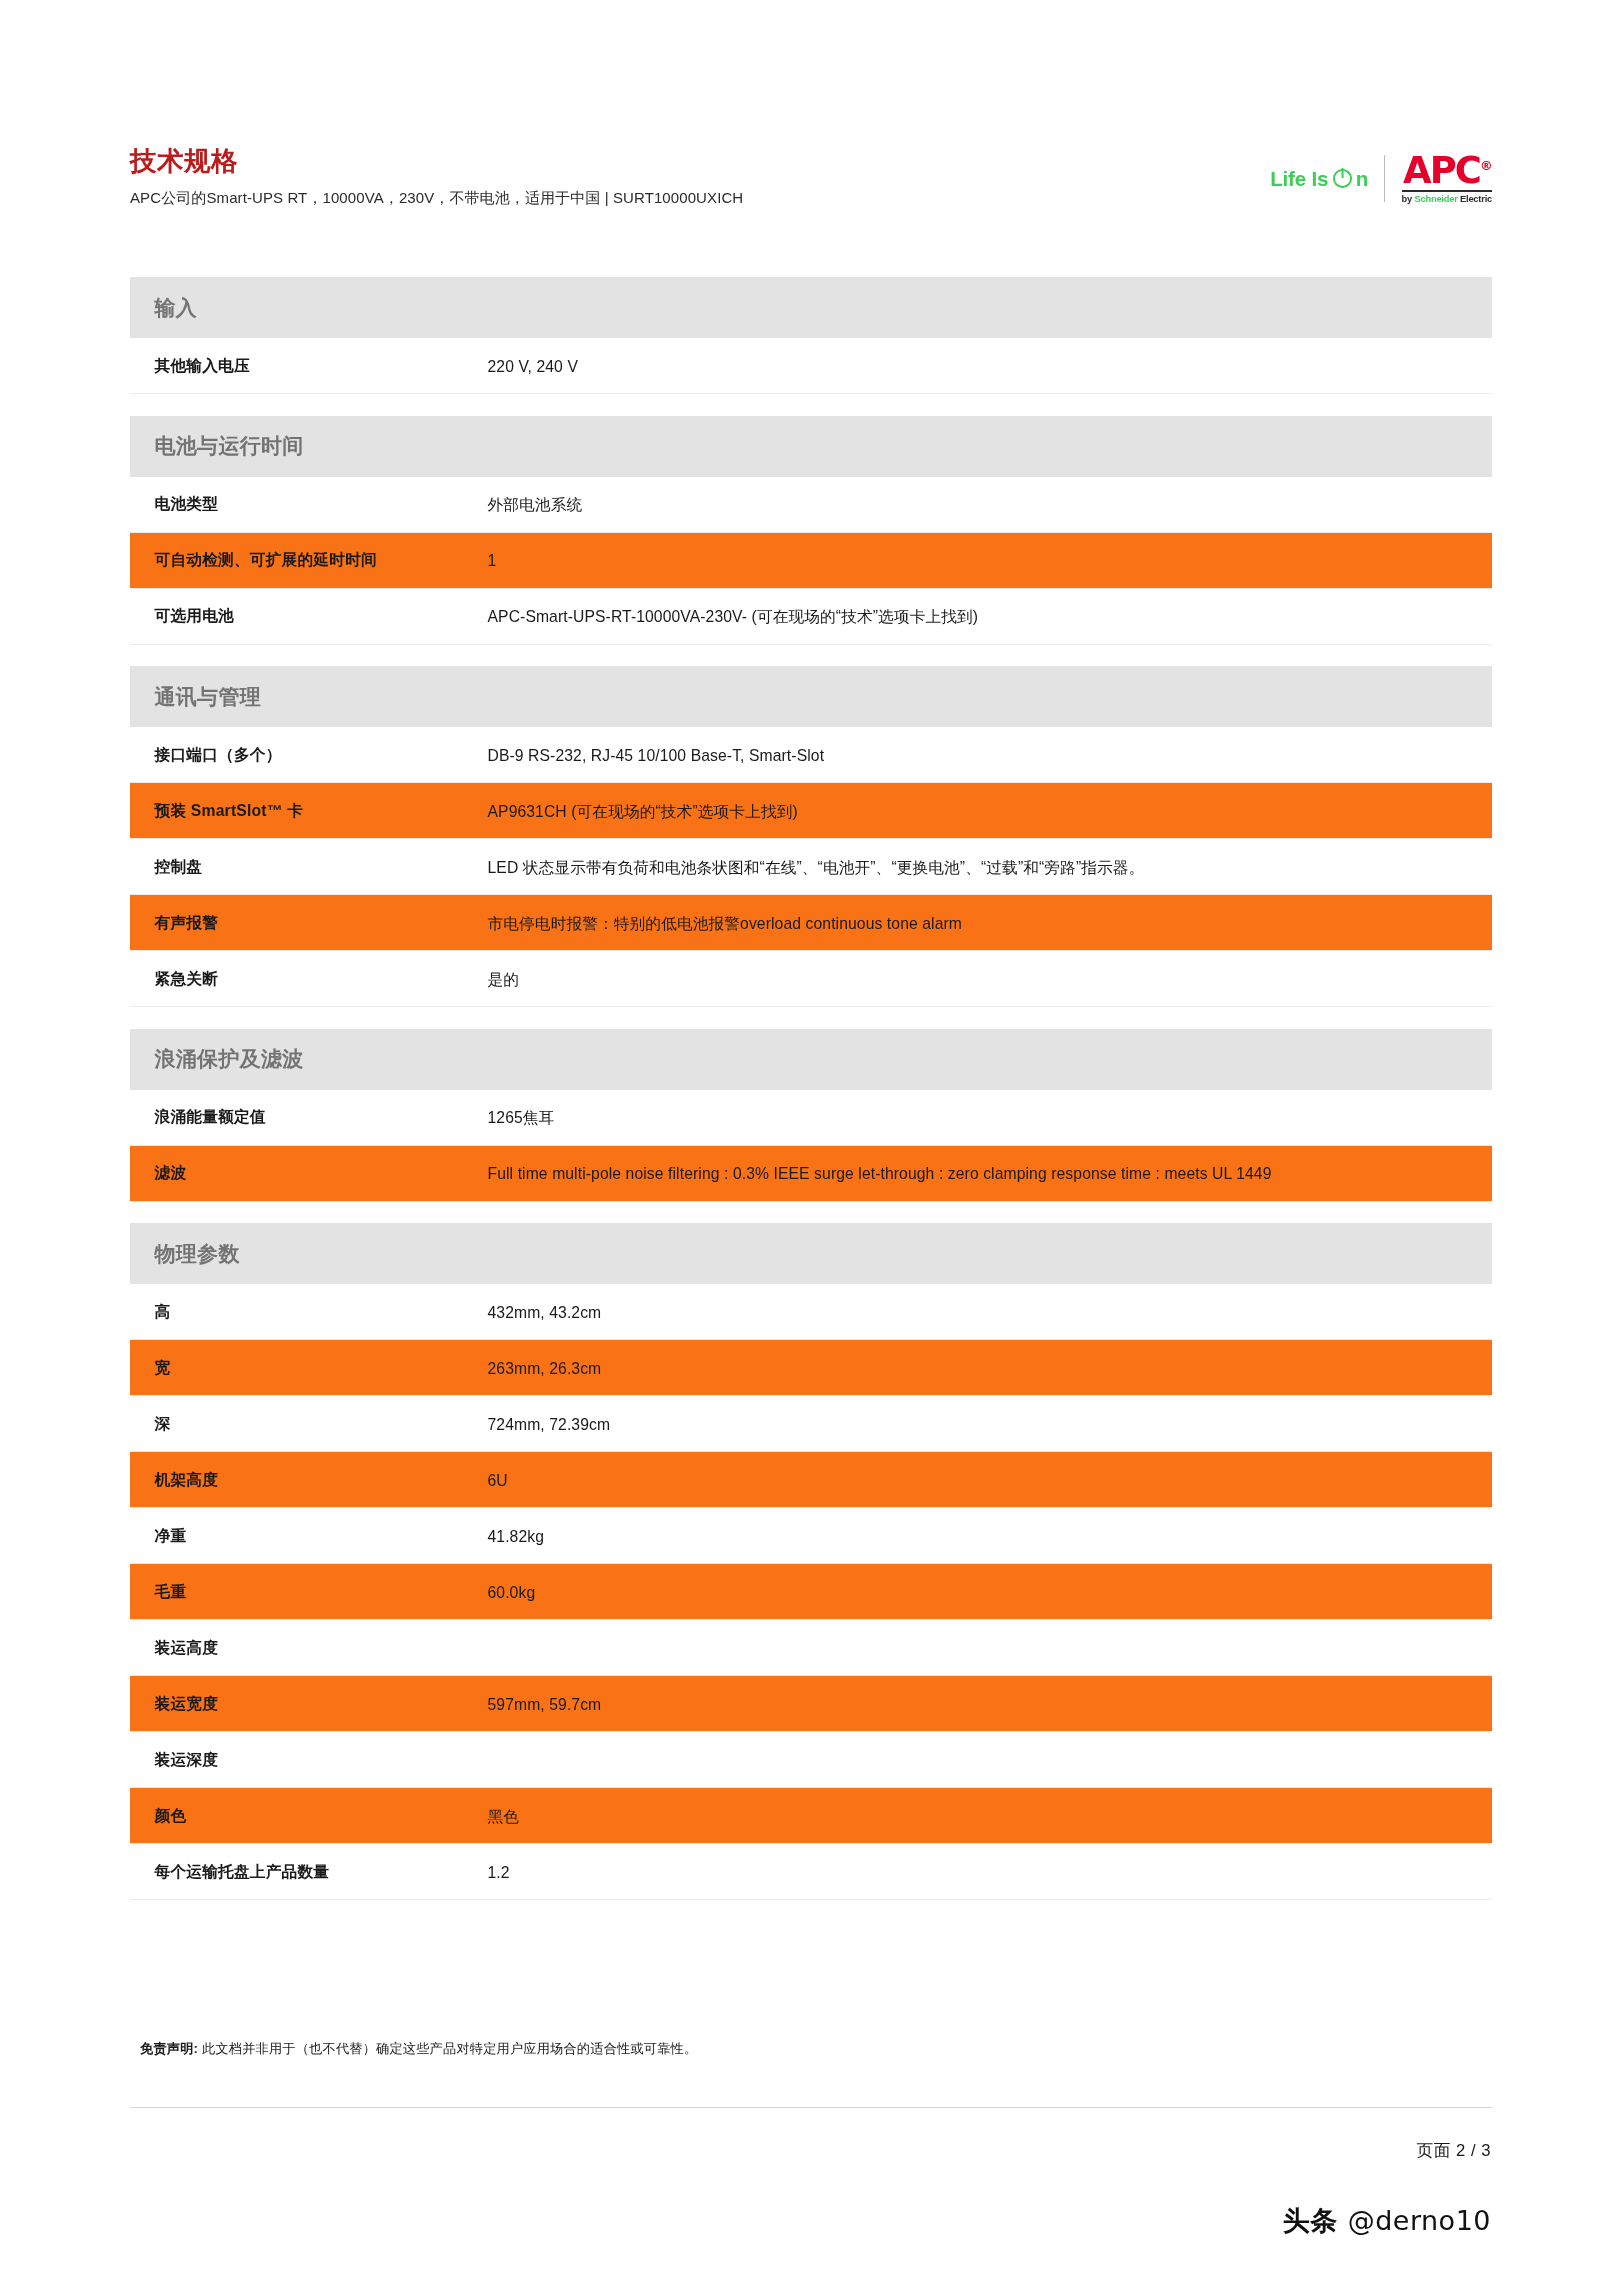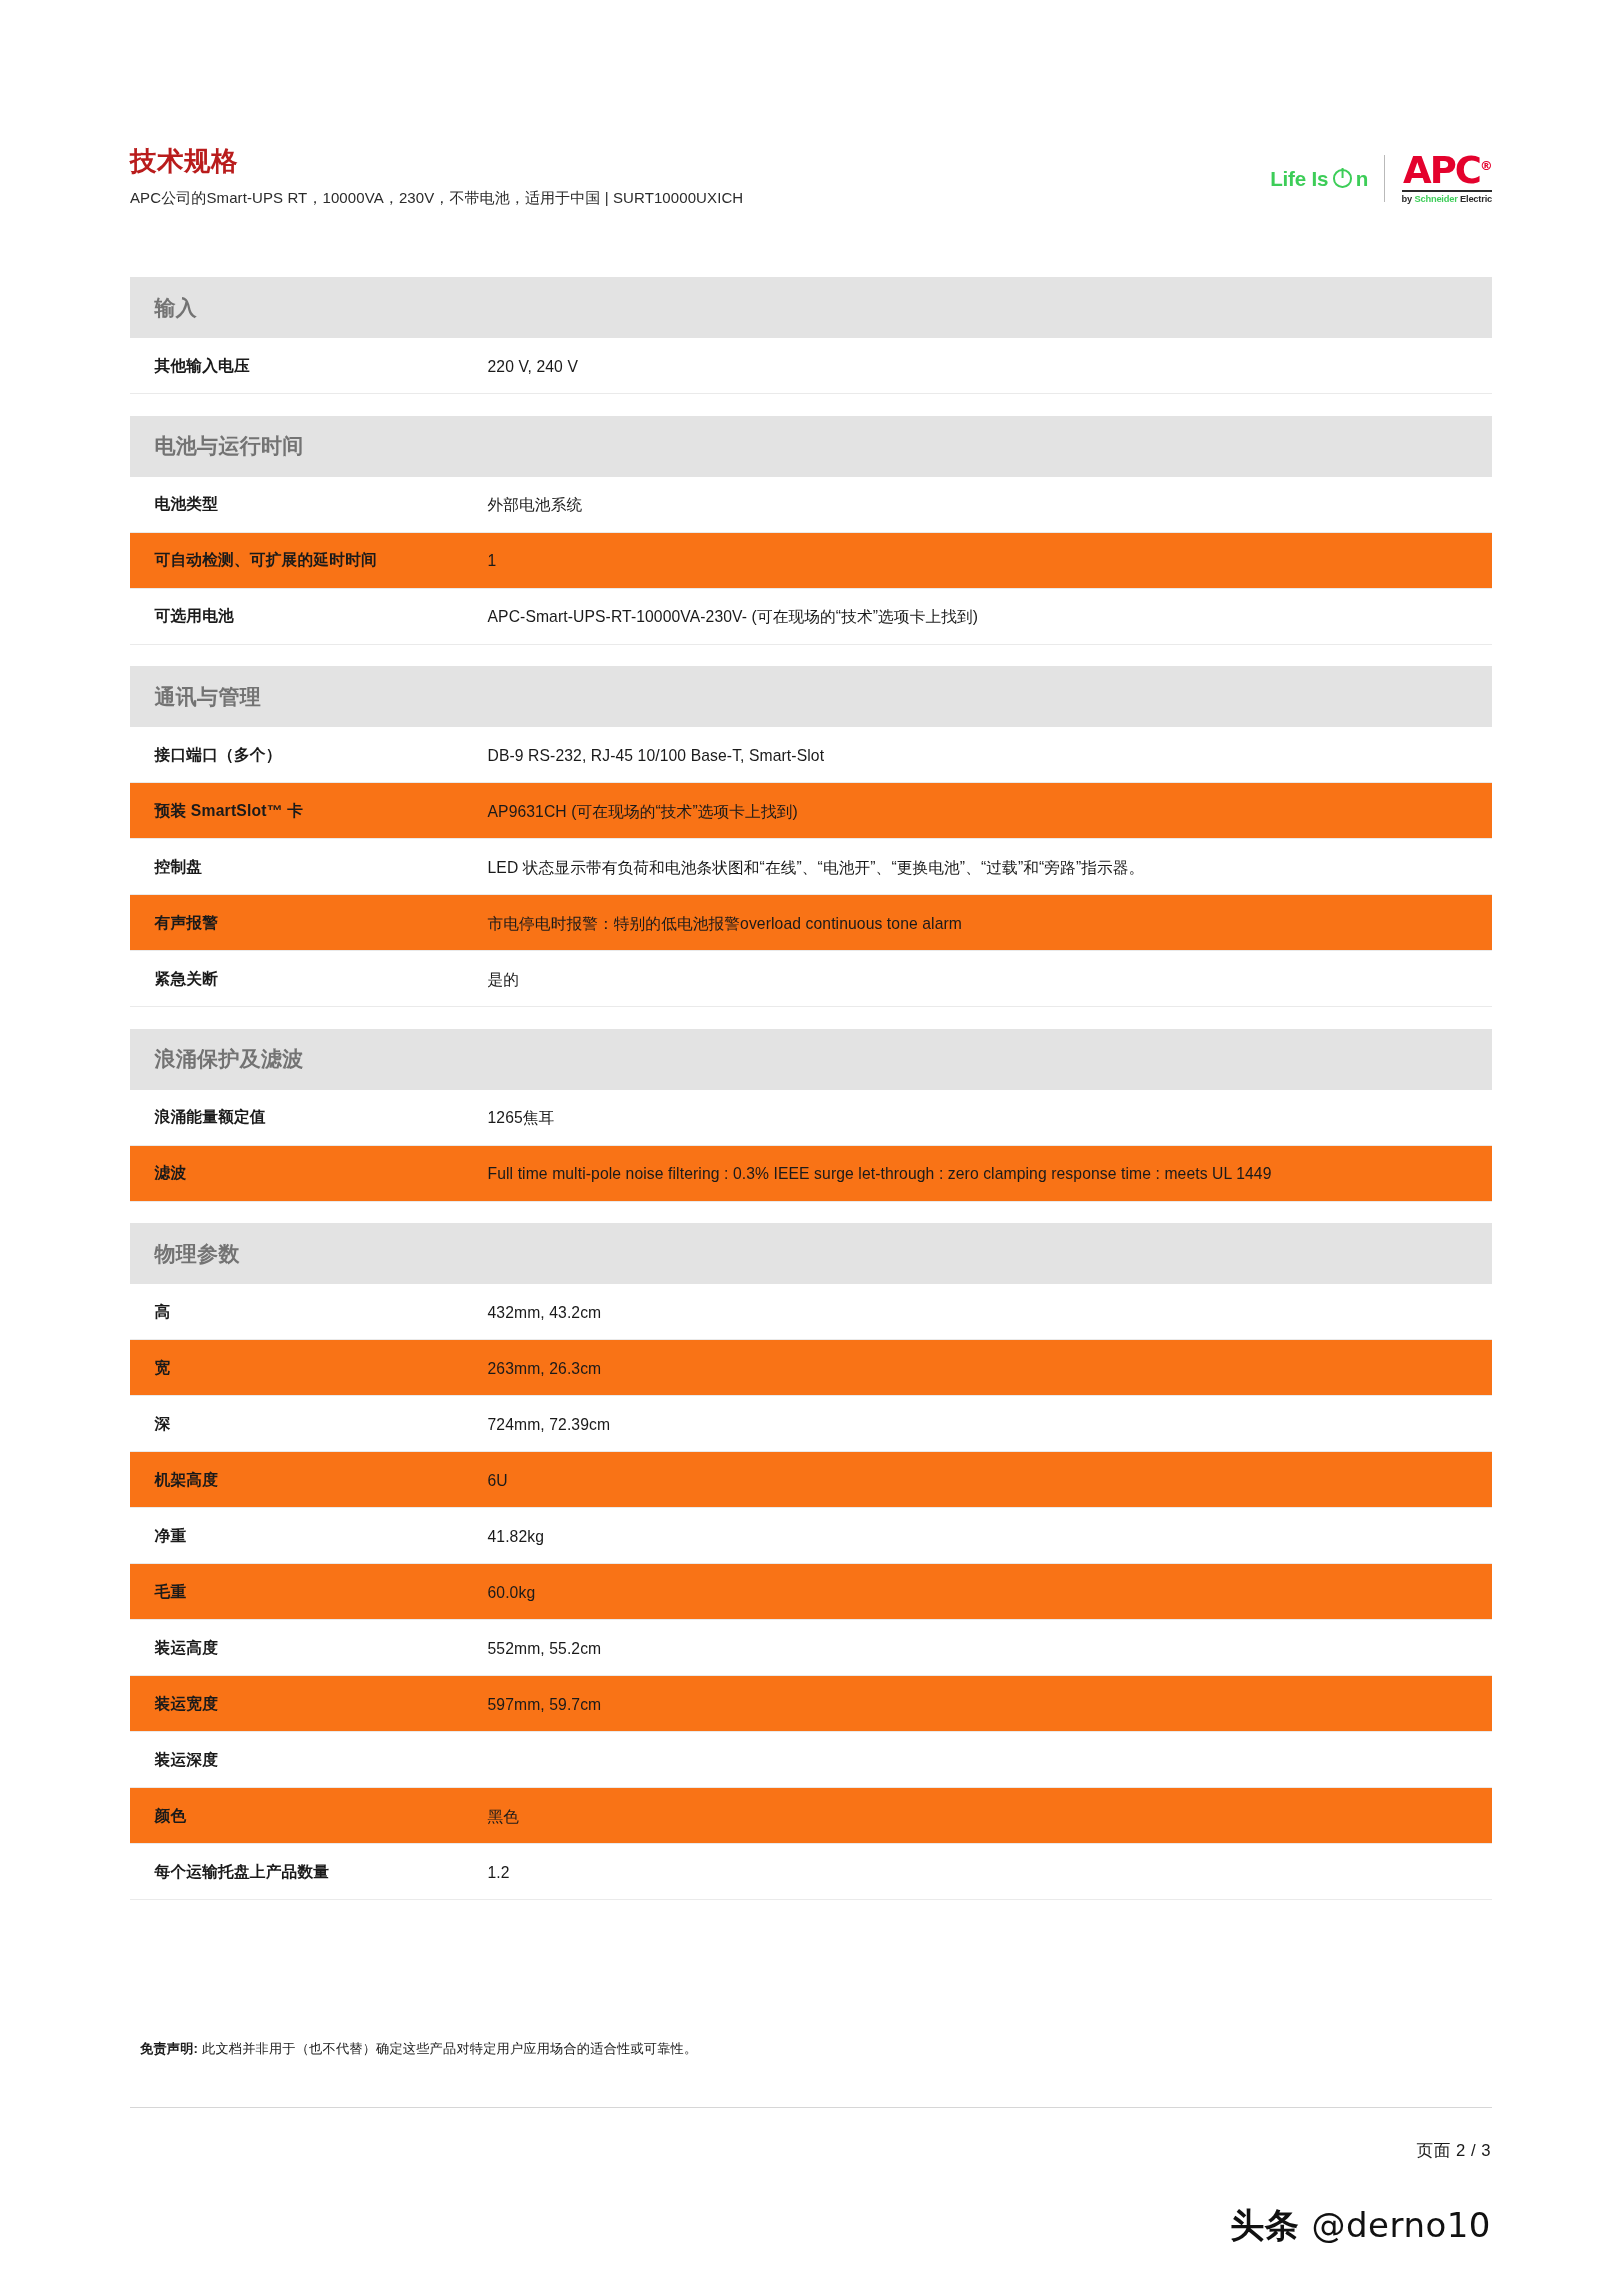--- a/index.html
+++ b/index.html
@@ -190,21 +190,21 @@
     right: 130px;
     top: 2139px;
     font-size: 16.7px;
     color: #1a1a1a;
     letter-spacing: 0.5px;
   }
   .watermark {
     position: absolute;
     right: 130px;
     top: 2203px;
-    font-size: 34px;
+    font-size: 27px;
     font-weight: bold;
     color: #111;
     letter-spacing: 0.5px;
     white-space: nowrap;
     font-family: "DejaVu Sans", sans-serif;
   }
   .wm-handle { font-weight: 400; }
 </style>
 </head>
 <body>
@@ -318,21 +318,20 @@
         <div class="row">
           <div class="row-label">净重</div>
           <div class="row-value">41.82kg</div>
         </div>
         <div class="row alt">
           <div class="row-label">毛重</div>
           <div class="row-value">60.0kg</div>
         </div>
         <div class="row">
           <div class="row-label">装运高度</div>
-          <div class="row-value">552mm, 55.2cm</div>
         </div>
         <div class="row alt">
           <div class="row-label">装运宽度</div>
           <div class="row-value">597mm, 59.7cm</div>
         </div>
         <div class="row">
           <div class="row-label">装运深度</div>
         </div>
         <div class="row alt">
           <div class="row-label">颜色</div>

